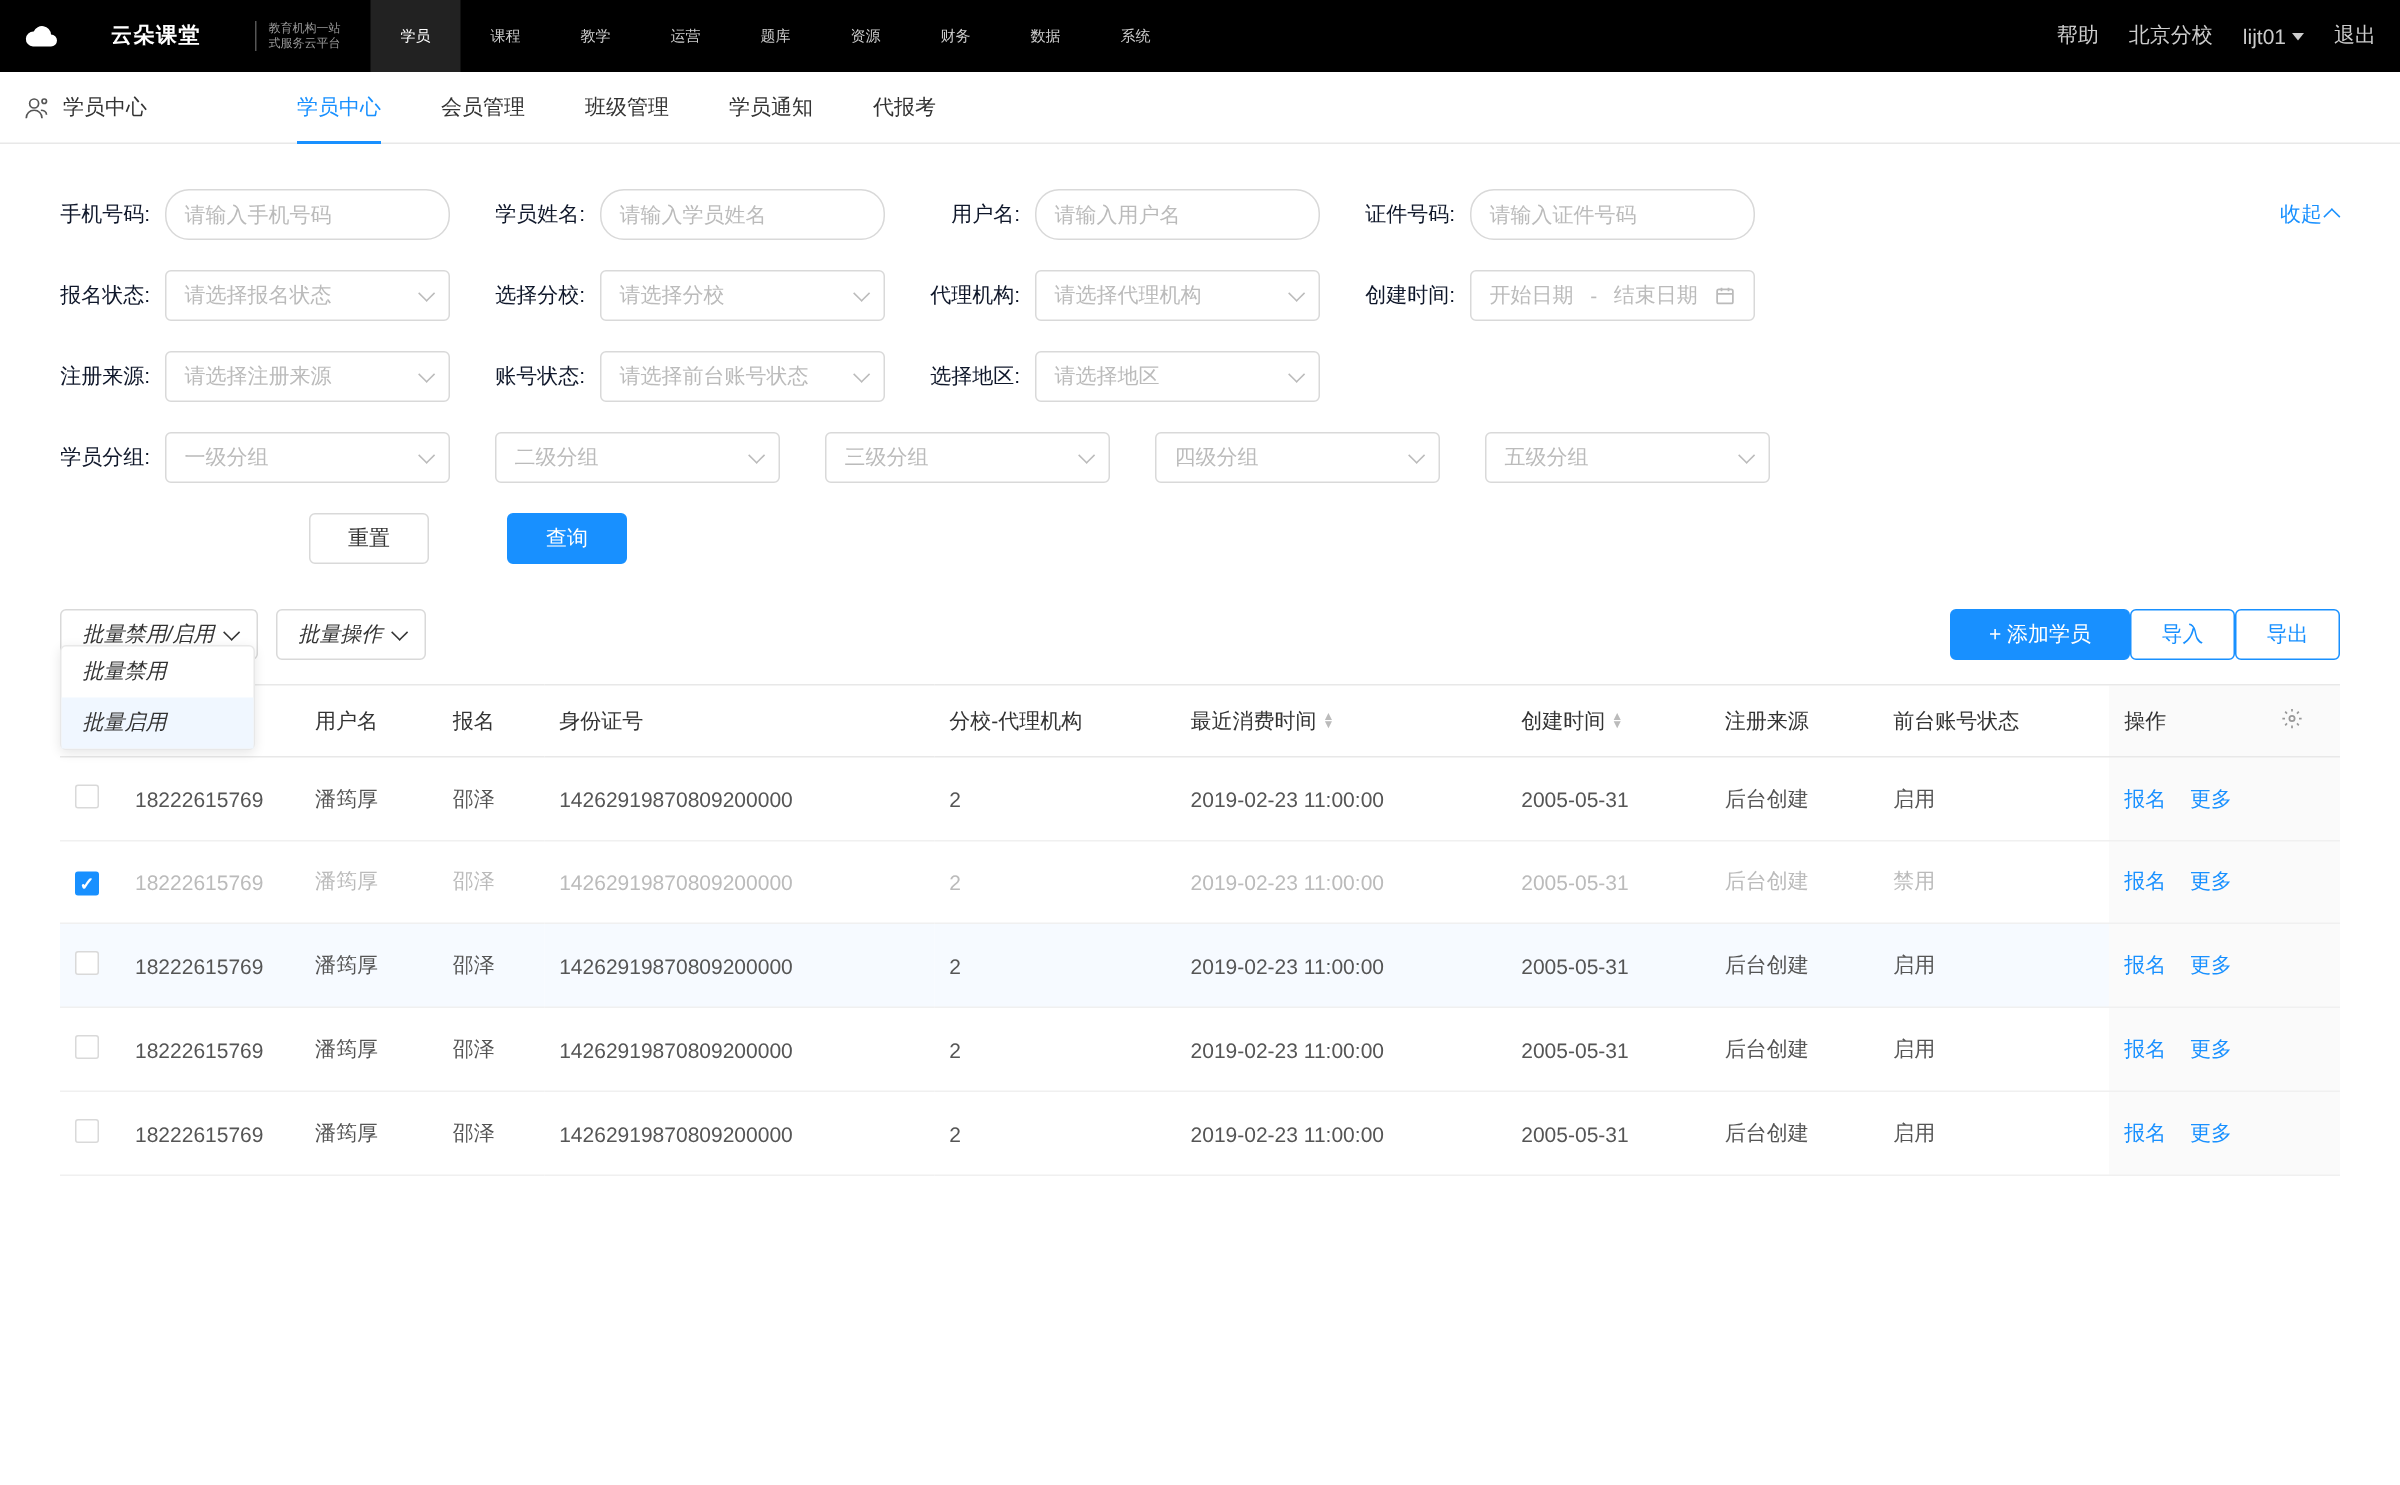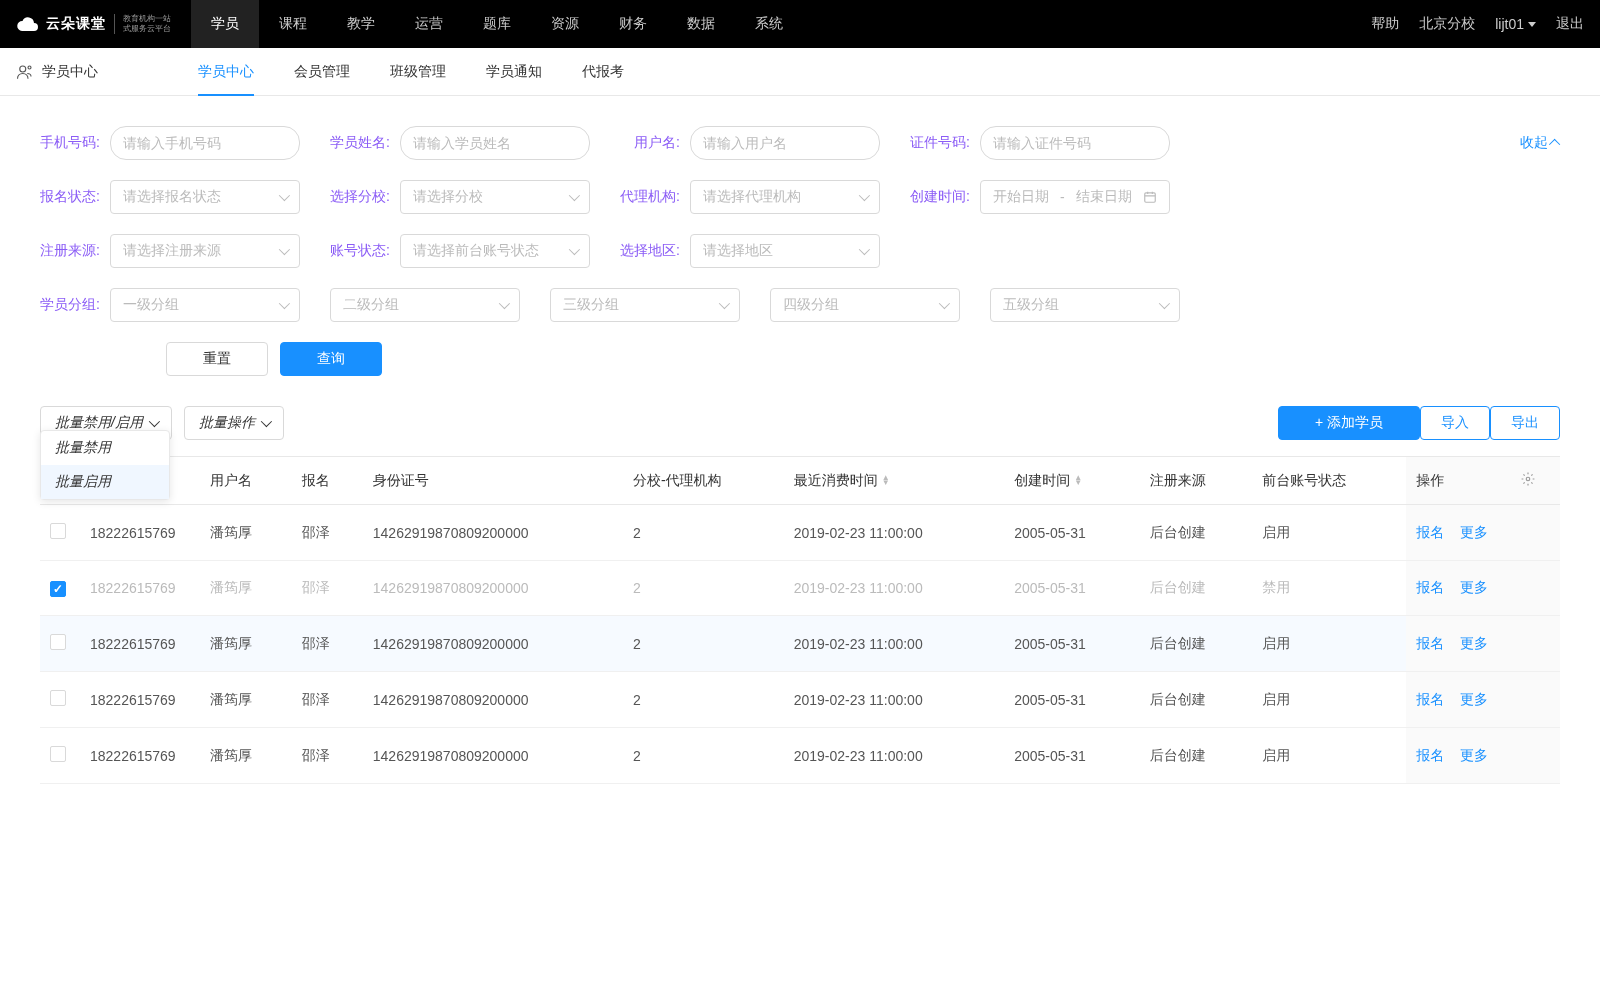--- a/index.html
+++ b/index.html
@@ -1,48 +1,48 @@
 <!DOCTYPE html>
 <html><head>
   <meta charset="utf-8">
   <style>
     * { margin: 0; padding: 0; box-sizing: border-box; }
     body { font-family: -apple-system, BlinkMacSystemFont, "Segoe UI", "PingFang SC", "Microsoft YaHei", sans-serif; font-size: 14px; color: #333; background: #fff; }
     
     .topnav { background: #000; height: 48px; display: flex; align-items: center; padding: 0 16px; }
-    .logo-wrap { display: flex; align-items: center; margin-right: 20px; }
+    .logo-wrap { display: flex; align-items: center; margin-right: 20px; gap: 28px; }
     .logo-icon { width: 24px; height: 18px; position: relative; margin-right: 6px; }
     .logo-text { color: #fff; font-weight: bold; font-size: 14px; letter-spacing: 1px; }
     .logo-sub { color: #999; font-size: 8px; line-height: 1.2; border-left: 1px solid #555; padding-left: 8px; margin-left: 8px; }
     .topnav-items { display: flex; flex: 1; }
-    .topnav-item { color: #ccc; padding: 16px 20px; height: 48px; display: flex; align-items: center; cursor: pointer; font-size: 14px; }
+    .topnav-item { color: #ccc; padding: 16px 20px; height: 48px; display: flex; align-items: center; cursor: pointer; font-size: 10px; }
     .topnav-item.active { background: #222; color: #fff; }
     .topnav-right { display: flex; align-items: center; gap: 20px; color: #ccc; font-size: 14px; }
     .topnav-right-item { cursor: pointer; display: flex; align-items: center; gap: 4px; }
     
     .subnav { height: 48px; border-bottom: 1px solid #e8e8e8; display: flex; align-items: center; padding: 0 16px; background: #fff; }
     .subnav-title { display: flex; align-items: center; color: #333; font-size: 14px; margin-right: 100px; gap: 8px; }
     .subnav-items { display: flex; gap: 40px; }
     .subnav-item { height: 48px; display: flex; align-items: center; cursor: pointer; color: #333; font-size: 14px; position: relative; }
     .subnav-item.active { color: #1890ff; }
     .subnav-item.active::after { content: ''; position: absolute; bottom: 0; left: 0; right: 0; height: 2px; background: #1890ff; }
     
     .filters { padding: 30px 40px 0; background: #fff; }
     .filter-row { display: flex; gap: 30px; margin-bottom: 20px; align-items: center; }
     .filter-item { display: flex; align-items: center; gap: 10px; }
-    .filter-label { color: #8b5cf6; font-size: 14px; white-space: nowrap; min-width: 60px; text-align: right; }
+    .filter-label { color: #0f172a; font-size: 14px; white-space: nowrap; min-width: 60px; text-align: right; }
     .filter-input { border: 1px solid #d9d9d9; border-radius: 16px; height: 34px; padding: 0 12px; font-size: 14px; width: 190px; color: #333; background: #fff; }
     .filter-input::placeholder { color: #bbb; }
     .filter-select { border: 1px solid #d9d9d9; border-radius: 4px; height: 34px; padding: 0 12px; font-size: 14px; width: 190px; color: #bbb; position: relative; display: flex; align-items: center; justify-content: space-between; cursor: pointer; background: #fff; }
     .filter-select.narrow { width: 190px; }
     .filter-date { border: 1px solid #d9d9d9; border-radius: 4px; height: 34px; padding: 0 12px; font-size: 14px; width: 190px; color: #bbb; display: flex; align-items: center; gap: 6px; cursor: pointer; background: #fff; justify-content: space-between; }
     .collapse-link { color: #1890ff; cursor: pointer; display: flex; align-items: center; gap: 4px; font-size: 14px; margin-left: auto; }
     
     .btn-row { display: flex; gap: 12px; padding-left: 126px; }
-    .btn { border: 1px solid #d9d9d9; background: #fff; border-radius: 4px; height: 34px; padding: 0 36px; cursor: pointer; font-size: 14px; color: #333; }
+    .btn { border: 1px solid #d9d9d9; background: #fff; border-radius: 4px; height: 34px; padding: 0 25px; cursor: pointer; font-size: 14px; color: #333; margin-left: 40px; }
     .btn-primary { background: #1890ff; border-color: #1890ff; color: #fff; }
     
     .toolbar { display: flex; justify-content: space-between; align-items: center; padding: 30px 40px 16px; }
     .toolbar-left { display: flex; gap: 12px; position: relative; font-style: italic; }
     .dropdown-btn { border: 1px solid #d9d9d9; background: #fff; border-radius: 4px; height: 34px; padding: 0 14px; cursor: pointer; font-size: 14px; color: #333; display: flex; align-items: center; gap: 6px; }
     .dropdown-menu { position: absolute; top: 24px; left: 0; background: #fff; border: 1px solid #e8e8e8; border-radius: 4px; box-shadow: 0 2px 8px rgba(0,0,0,0.1); min-width: 130px; z-index: 100; }
     .dropdown-item { padding: 8px 14px; cursor: pointer; font-size: 14px; }
     .dropdown-item:hover, .dropdown-item.hover { background: #f0f7ff; }
     .toolbar-right { display: flex; gap: 0; }
     .btn-outline { border: 1px solid #1890ff; background: #fff; color: #1890ff; border-radius: 4px; height: 34px; padding: 0 20px; cursor: pointer; font-size: 14px; }

